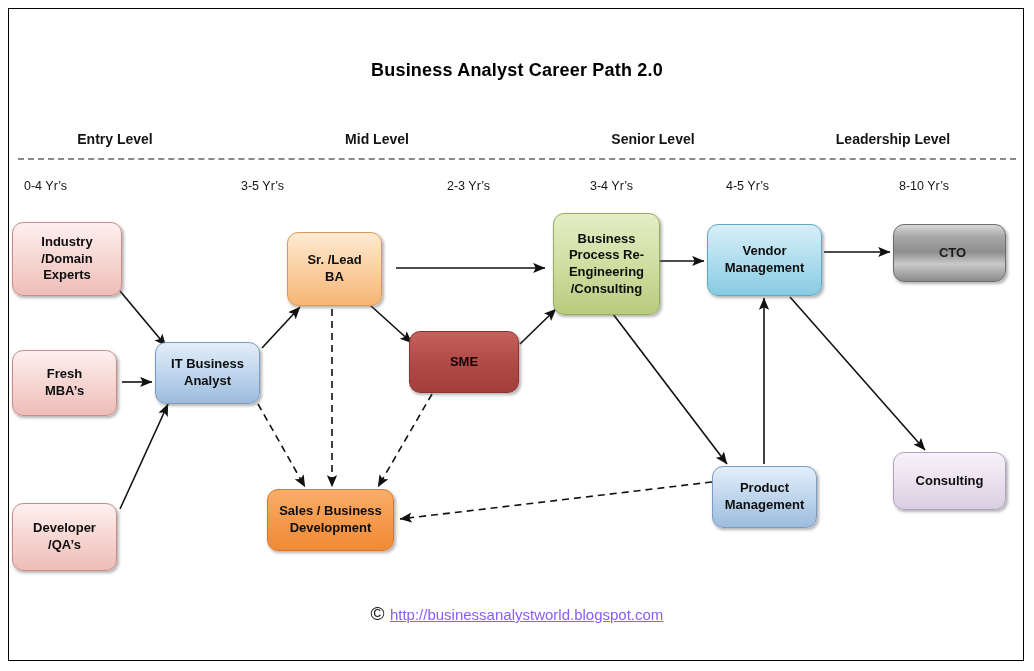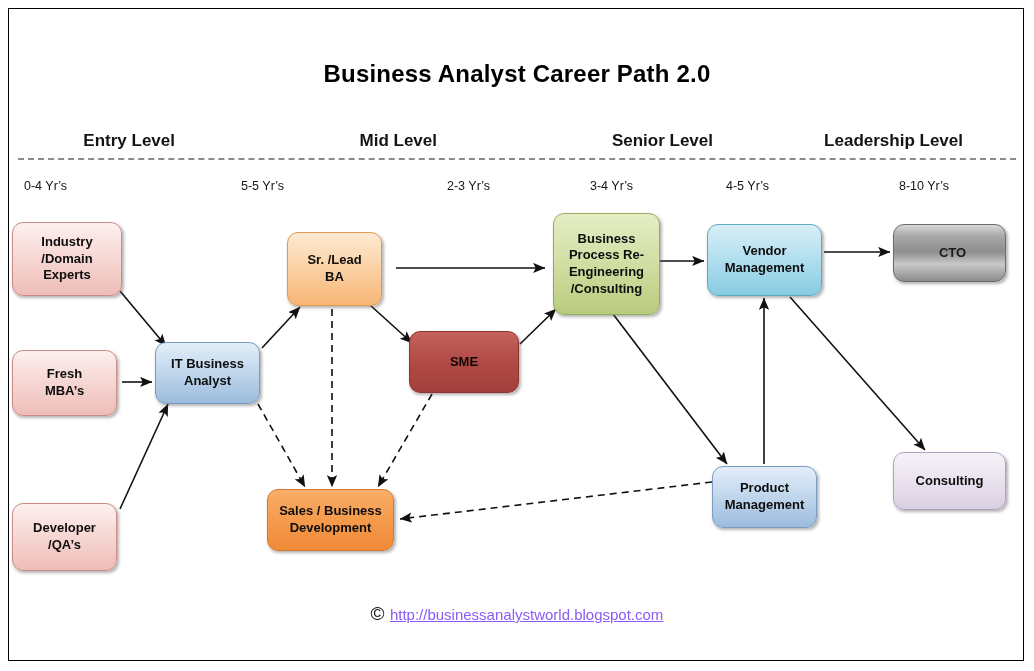--- a/index.html
+++ b/index.html
@@ -8,26 +8,26 @@
     font-family:"Liberation Sans","DejaVu Sans",sans-serif;
   }
   #frame{
     position:absolute;left:8px;top:8px;width:1016px;height:653px;
     border:1.5px solid #000000;box-sizing:border-box;background:#fff;
   }
   #canvas{position:absolute;left:0;top:0;width:1034px;height:671px;}
 
   #title{
     position:absolute;left:0;top:60px;width:1034px;text-align:center;
-    font-size:24px;font-weight:bold;color:#000;letter-spacing:.2px;
+    font-size:18px;font-weight:bold;color:#000;letter-spacing:.2px;
   }
 
   .level-label{
-    position:absolute;font-size:17px;font-weight:bold;color:#141414;
-    text-align:right;white-space:nowrap;
+    position:absolute;font-size:14px;font-weight:bold;color:#141414;
+    text-align:center;white-space:nowrap;
   }
   .yr-label{
     position:absolute;font-size:12.5px;color:#151515;white-space:nowrap;
   }
 
   #divider{
     position:absolute;left:18px;top:158px;width:998px;height:0;
     border-top:2.5px dashed #8a8a8a;
   }
 
@@ -98,21 +98,21 @@
 <div id="title">Business Analyst Career Path 2.0</div>
 
 <div class="level-label" style="left:55px;top:131px;width:120px;">Entry Level</div>
 <div class="level-label" style="left:317px;top:131px;width:120px;">Mid Level</div>
 <div class="level-label" style="left:593px;top:131px;width:120px;">Senior Level</div>
 <div class="level-label" style="left:823px;top:131px;width:140px;">Leadership Level</div>
 
 <div id="divider"></div>
 
 <div class="yr-label" style="left:24px;top:179px;">0-4 Yr’s</div>
-<div class="yr-label" style="left:241px;top:179px;">5-5 Yr’s</div>
+<div class="yr-label" style="left:241px;top:179px;">3-5 Yr’s</div>
 <div class="yr-label" style="left:447px;top:179px;">2-3 Yr’s</div>
 <div class="yr-label" style="left:590px;top:179px;">3-4 Yr’s</div>
 <div class="yr-label" style="left:726px;top:179px;">4-5 Yr’s</div>
 <div class="yr-label" style="left:899px;top:179px;">8-10 Yr’s</div>
 
 <svg id="canvas" xmlns="http://www.w3.org/2000/svg">
   <defs>
     <marker id="ah" markerWidth="9" markerHeight="9" refX="7.4" refY="3.2" orient="auto" markerUnits="strokeWidth">
       <path d="M0,0 L7.6,3.2 L0,6.4 L1.6,3.2 Z" fill="#111"></path>
     </marker>

